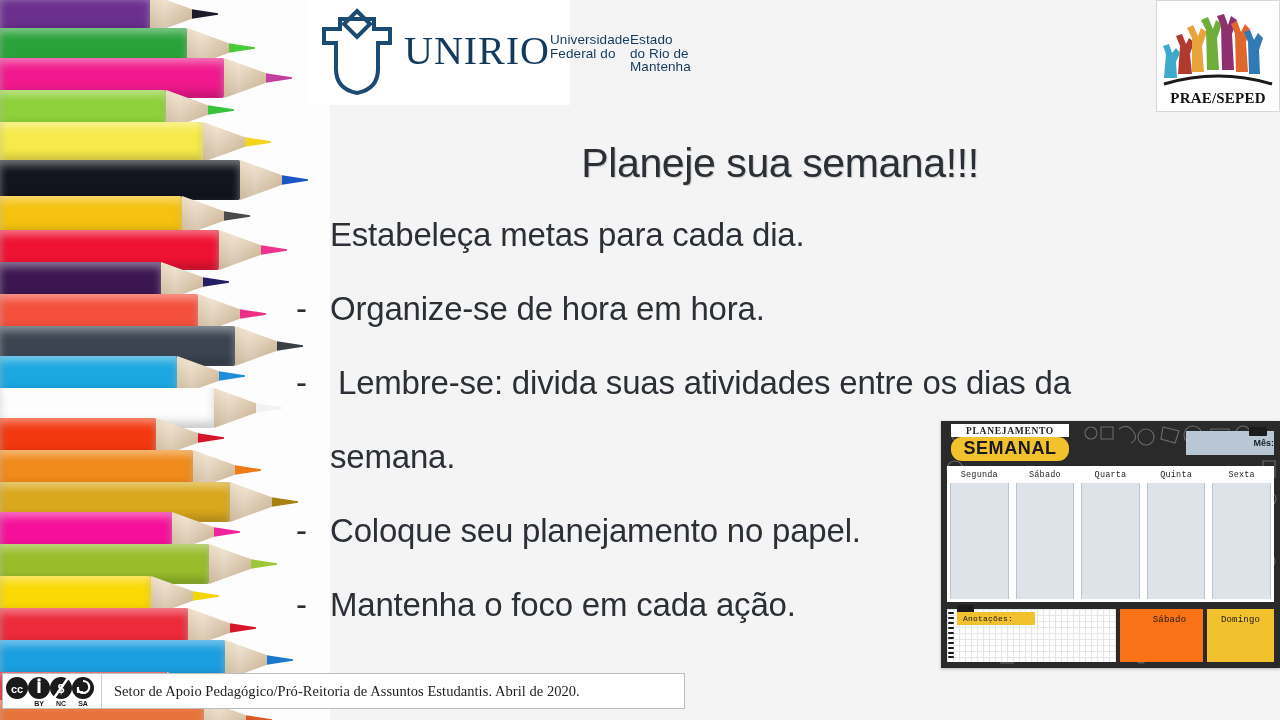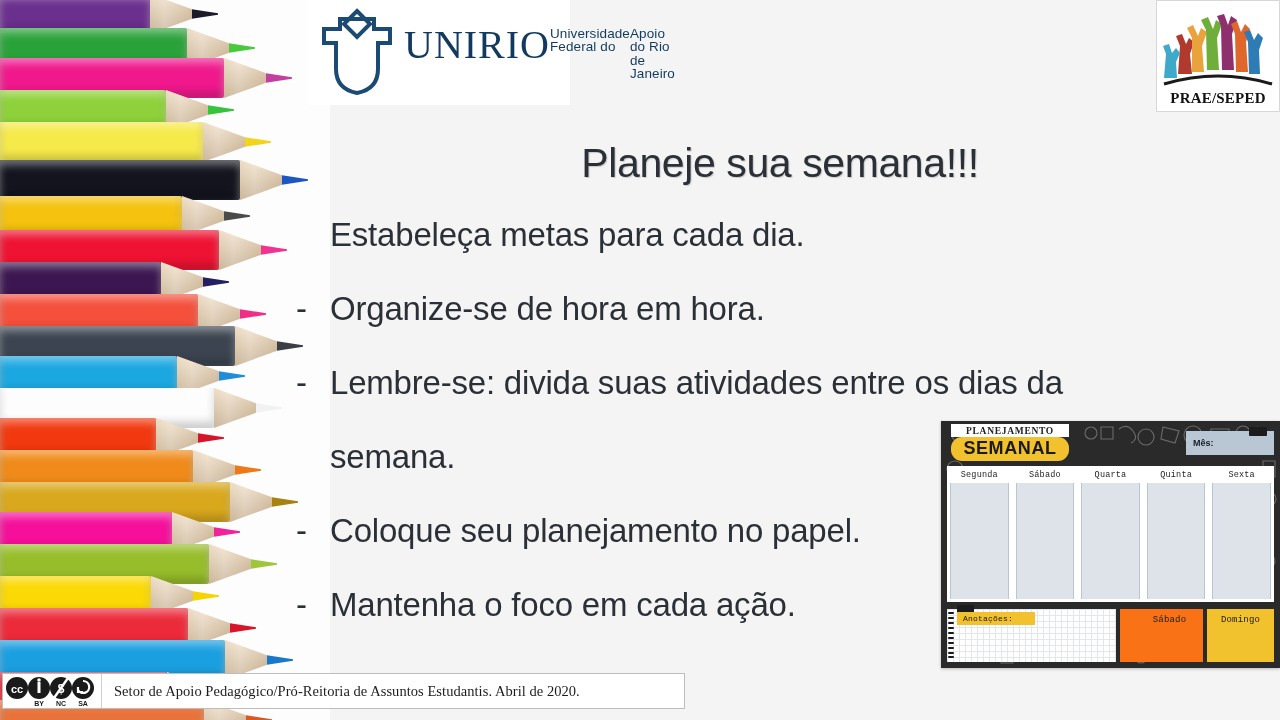--- a/index.html
+++ b/index.html
@@ -78,21 +78,21 @@
   #bullets{position:absolute;left:296px;top:210px;width:940px;}
   .bullet-row{display:flex;align-items:flex-start;margin-bottom:24px;}
   .dash{
     width:34px;flex:none;font-size:33px;color:#2b2f36;line-height:50px;
   }
   .dash.empty{visibility:hidden;}
   .btext{
     font-size:33px;color:#2b2f36;line-height:50px;letter-spacing:-.2px;
     flex:1;
   }
-  .btext.justify{text-align:justify;}
+  .btext.justify{text-align:justify;margin-left:8px;}
   .cont-row .btext{margin-left:0;}
 
   
   #planner{
     position:absolute;left:941px;top:421px;width:339px;height:247px;
     background:#2a2a2a;overflow:hidden;
     box-shadow:0 1px 3px rgba(0,0,0,.25);
   }
   #planner-doodles{position:absolute;inset:0;opacity:.30;}
   #planner-head{position:absolute;left:10px;top:3px;width:118px;}
@@ -102,21 +102,21 @@
     padding:1.5px 0;
   }
   #tag-semanal{
     background:#f2c12e;color:#1a1a1a;font-family:"Liberation Sans", sans-serif;
     font-size:18px;font-weight:700;letter-spacing:.6px;text-align:center;
     padding:1px 0 2px;
     border-radius:11px;
   }
   #mes-field{
     position:absolute;right:6px;top:10px;width:88px;height:24px;
-    background:#b9c6d3;display:flex;align-items:center;
+    background:#b9c6d3;display:flex;align-items:center;justify-content:flex-end;
   }
   #mes-label{
     font-family:"Liberation Sans", sans-serif;font-weight:700;font-size:9px;
     color:#16202b;padding-left:7px;
   }
   #mes-clip{
     position:absolute;right:7px;top:-4px;width:18px;height:9px;background:#1c1c1c;
     border-radius:1px;
   }
   #week-grid{
@@ -306,21 +306,21 @@
     <svg id="unirio-mark" viewBox="0 0 82 92">
       <g fill="none" stroke="#1b4a72" stroke-width="4">
         <path d="M41 4 L54 17 L41 30 L28 17 Z"></path>
         <path d="M8 22 L24 22 L24 12 L58 12 L58 22 L74 22 L74 36 L62 36 L62 62
                  Q62 82 41 86 Q20 82 20 62 L20 36 L8 36 Z"></path>
       </g>
     </svg>
     <div id="unirio-words">
       <div id="unirio-wordmark">UNIRIO</div>
       <div class="unirio-sub">Universidade Federal do</div>
-      <div class="unirio-sub">Apoio do Rio de Janeiro</div>
+      <div class="unirio-sub">Estado do Rio de Mantenha</div>
     </div>
   </div>
 
   <div id="prae-logo">
     <svg id="prae-hands" viewBox="0 0 112 78">
       <g stroke-linecap="round" stroke-linejoin="round">
         <path d="M16 62 L18 34 L14 24 L20 22 L24 32 L27 26 L32 30 L28 42 L30 62 Z" fill="#b03a2e"></path>
         <path d="M30 60 L30 26 L25 16 L31 13 L36 24 L39 16 L45 20 L40 34 L42 60 Z" fill="#e8a33d"></path>
         <path d="M45 58 L44 18 L39 8 L46 5 L51 17 L54 8 L60 12 L55 26 L57 58 Z" fill="#6fae3a"></path>
         <path d="M60 58 L59 14 L55 4 L62 2 L66 13 L69 4 L75 8 L70 22 L72 58 Z" fill="#8e2f6e"></path>

